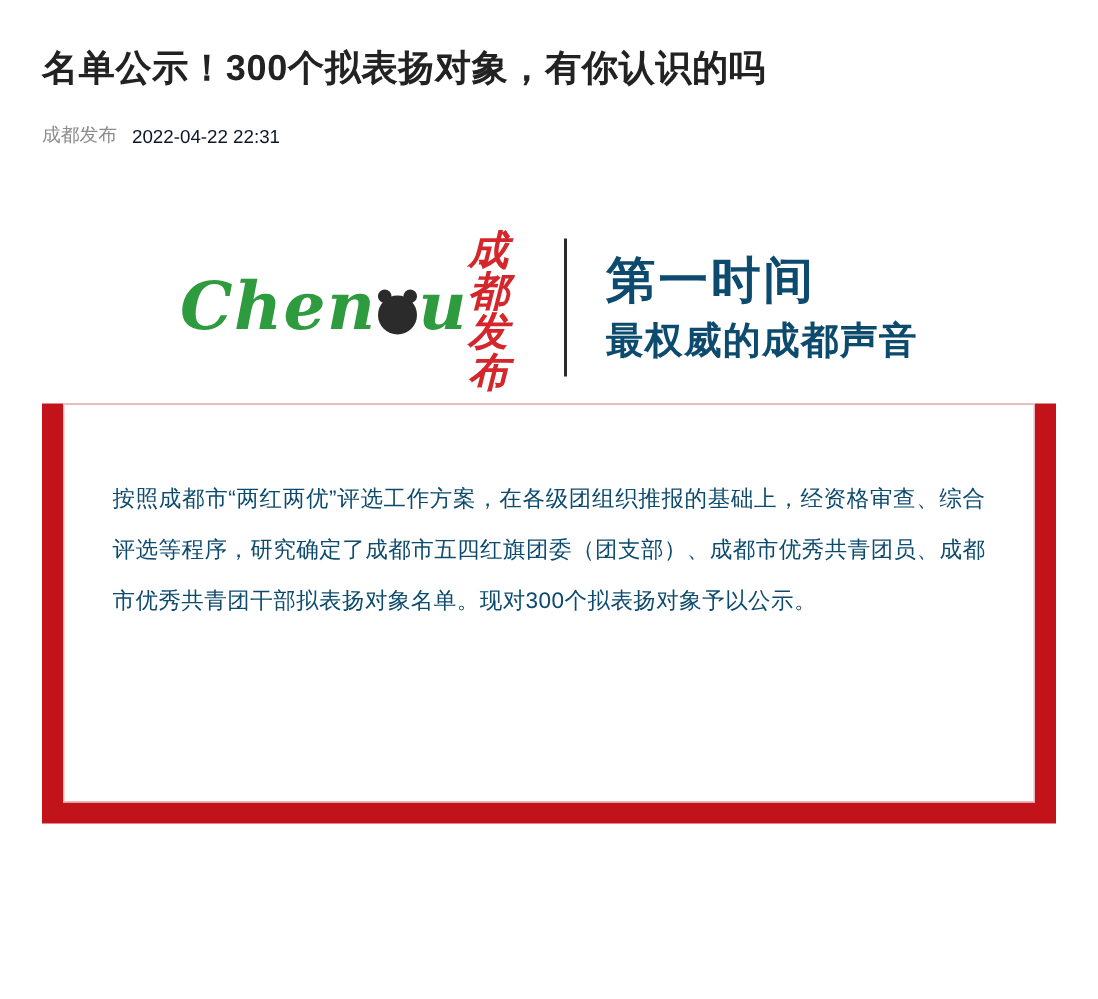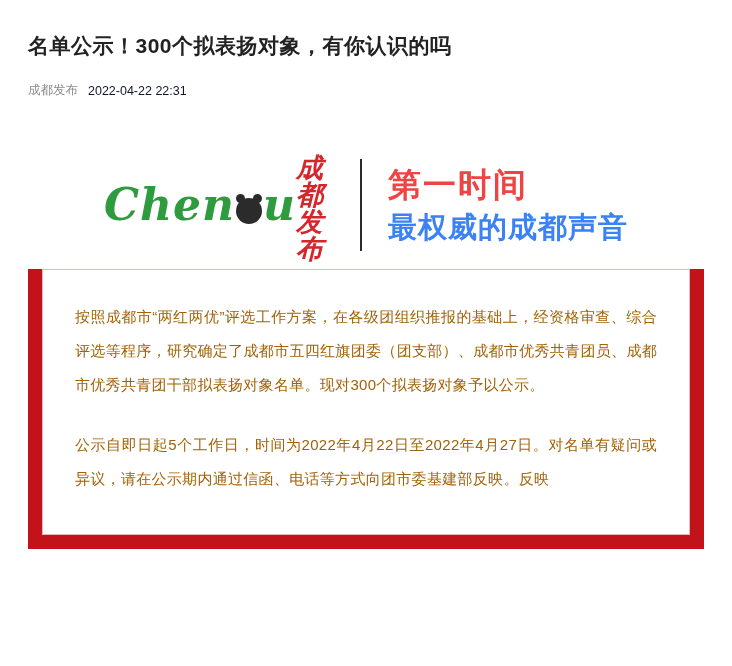--- a/index.html
+++ b/index.html
@@ -17,21 +17,21 @@
   .page {
     position: relative;
     width: 732px;
     height: 666px;
     box-sizing: border-box;
     padding: 0 28px;
   }
   .article-title {
     margin: 0;
     padding-top: 30px;
-    font-size: 21px;
+    font-size: 24px;
     line-height: 32px;
     font-weight: bold;
     color: #222222;
     letter-spacing: 0.5px;
   }
   .meta-row {
     margin-top: 20px;
     display: flex;
     align-items: center;
     gap: 10px;
@@ -110,29 +110,29 @@
   }
   .banner-right {
     display: flex;
     flex-direction: column;
     justify-content: center;
   }
   .banner-line1 {
     font-family: "DejaVu Serif", serif;
     font-size: 33px;
     font-weight: bold;
-    color: #ef4444;
+    color: #0c4a6e;
     letter-spacing: 2px;
     line-height: 1.25;
   }
   .banner-line2 {
     font-family: "DejaVu Serif", serif;
-    font-size: 29px;
-    font-weight: bold;
-    color: #3b82f6;
+    font-size: 25px;
+    font-weight: bold;
+    color: #0c4a6e;
     letter-spacing: 1px;
     line-height: 1.3;
     margin-top: 4px;
   }
   .red-header {
     margin-top: 30px;
     background: #c3131a;
     color: #ffffff;
     text-align: center;
     font-size: 15.5px;
@@ -149,24 +149,24 @@
   }
   .white-card {
     background: #ffffff;
     border: 1px solid #e8b9bb;
     box-sizing: border-box;
     padding: 30px 32px 20px 32px;
     height: 266px;
     overflow: hidden;
   }
   .doc-para {
-    margin: 0 0 26px 0;
+    margin: 16px 0 26px 0;
     font-size: 15px;
     line-height: 34px;
-    color: #a16207;
+    color: #0c4a6e;
     text-align: justify;
     letter-spacing: 0.3px;
   }
   .doc-para:last-child {
     margin-bottom: 0;
   }
 </style>
 </head>
 <body>
 
@@ -190,17 +190,16 @@
     <div class="banner-right">
       <div class="banner-line1">第一时间</div>
       <div class="banner-line2">最权威的成都声音</div>
     </div>
   </div>
 
 
   <div class="red-body">
     <div class="white-card">
       <p class="doc-para">按照成都市“两红两优”评选工作方案，在各级团组织推报的基础上，经资格审查、综合评选等程序，研究确定了成都市五四红旗团委（团支部）、成都市优秀共青团员、成都市优秀共青团干部拟表扬对象名单。现对300个拟表扬对象予以公示。</p>
-      <p class="doc-para">公示自即日起5个工作日，时间为2022年4月22日至2022年4月27日。对名单有疑问或异议，请在公示期内通过信函、电话等方式向团市委基建部反映。反映</p>
     </div>
   </div>
 
 </div>
 
 </body></html>

